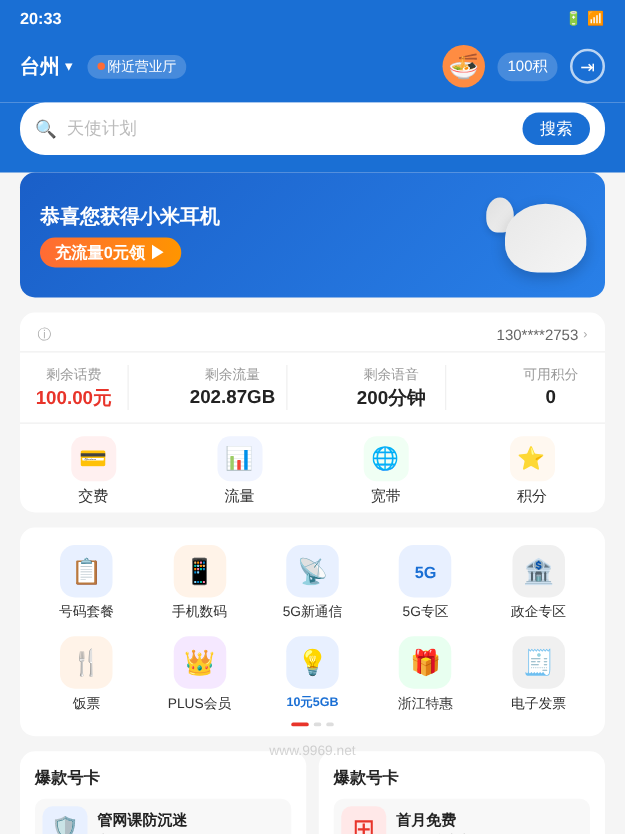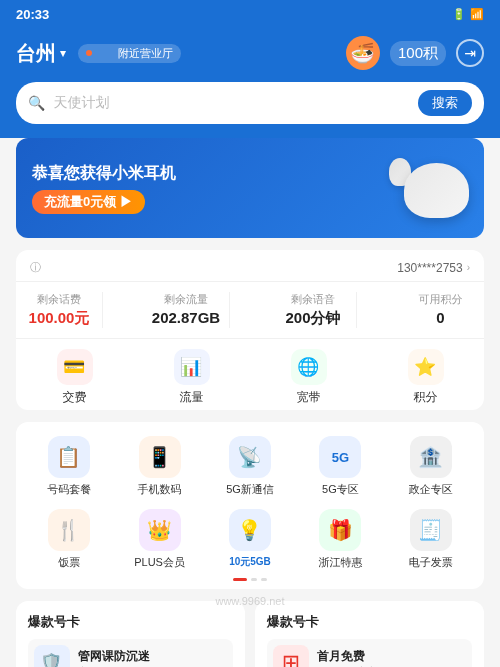--- a/index.html
+++ b/index.html
@@ -44,42 +44,41 @@
       align-items: center;
       justify-content: space-between;
     }
     .header-left {
       display: flex;
       align-items: center;
       gap: 4px;
     }
     .location-text {
       color: white;
-      font-size: 20px;
+      font-size: 16px;
       font-weight: 600;
     }
     .nearby {
       display: flex;
       align-items: center;
       gap: 2px;
       background: rgba(255,255,255,0.2);
       border-radius: 12px;
       padding: 2px 8px;
       margin-left: 8px;
     }
     .nearby-dot {
       width: 6px;
       height: 6px;
       background: #ff6b35;
       border-radius: 50%;
     }
     .nearby-text {
       color: white;
       font-size: 11px;
-      margin-left: 24px;
     }
     .header-right {
       display: flex;
       align-items: center;
       gap: 10px;
     }
     .avatar-btn {
       width: 34px;
       height: 34px;
       border-radius: 50%;
@@ -90,21 +89,21 @@
       overflow: hidden;
     }
     .avatar-emoji {
       font-size: 20px;
     }
     .points-badge {
       background: rgba(255,255,255,0.2);
       border-radius: 12px;
       padding: 3px 8px;
       color: white;
-      font-size: 15px;
+      font-size: 12px;
     }
     .logout-icon {
       width: 28px;
       height: 28px;
       border: 2px solid rgba(255,255,255,0.7);
       border-radius: 50%;
       display: flex;
       align-items: center;
       justify-content: center;
       color: white;

